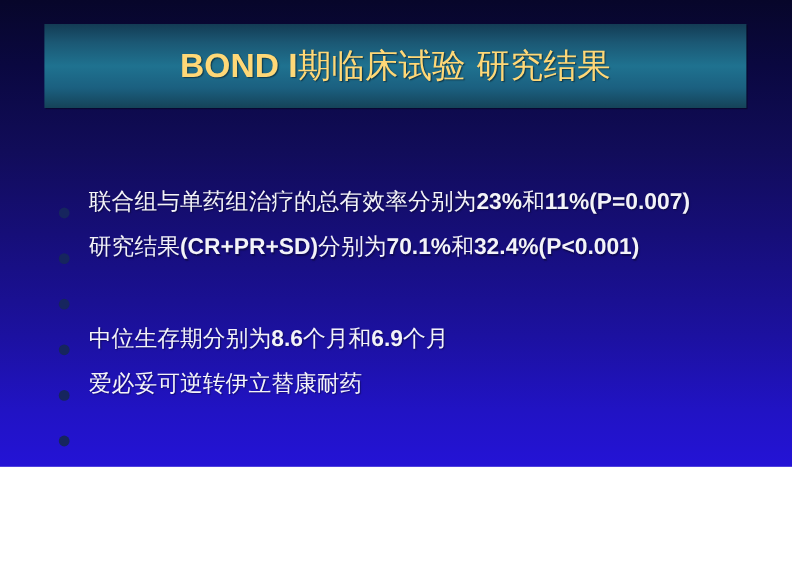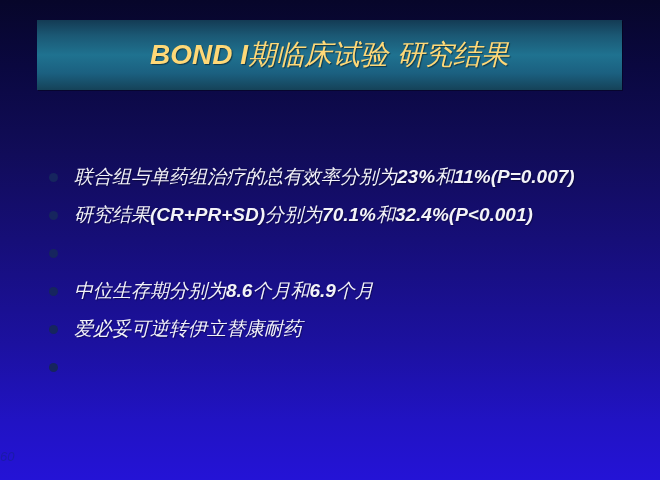--- a/index.html
+++ b/index.html
@@ -9,31 +9,30 @@
   body {
     width: 660px;
     height: 480px;
     overflow: hidden;
     font-family: "Liberation Serif", serif;
   }
 
   .slide {
     position: relative;
     width: 660px;
-    height: 480px;
+    height: 389px;
     background: linear-gradient(to bottom,
         #07062a 0%,
         #0a0840 14%,
         #110c59 32%,
         #160e78 50%,
         #1c11a0 72%,
         #2113c4 88%,
         #2413d6 100%);
     overflow: hidden;
-    font-style: italic;
   }
 
   
   .title-box {
     position: absolute;
     left: 37px;
     top: 20px;
     width: 585px;
     height: 70px;
     background: linear-gradient(to bottom,
@@ -68,21 +67,20 @@
   .bullets {
     position: absolute;
     left: 40px;
     top: 158px;
     width: 600px;
   }
   .bullet-row {
     position: relative;
     height: 38px;
     display: flex;
-    align-items: center;
     padding-left: 34px;
     box-sizing: border-box;
   }
   .bullet-marker {
     position: absolute;
     left: 9px;
     top: 50%;
     margin-top: -4px;
     width: 9px;
     height: 9px;

